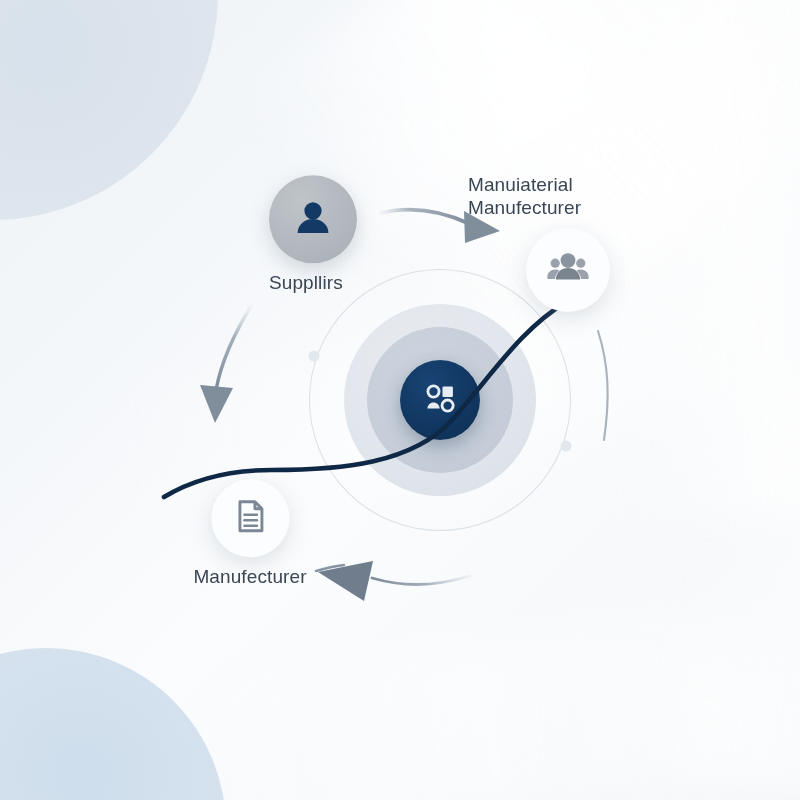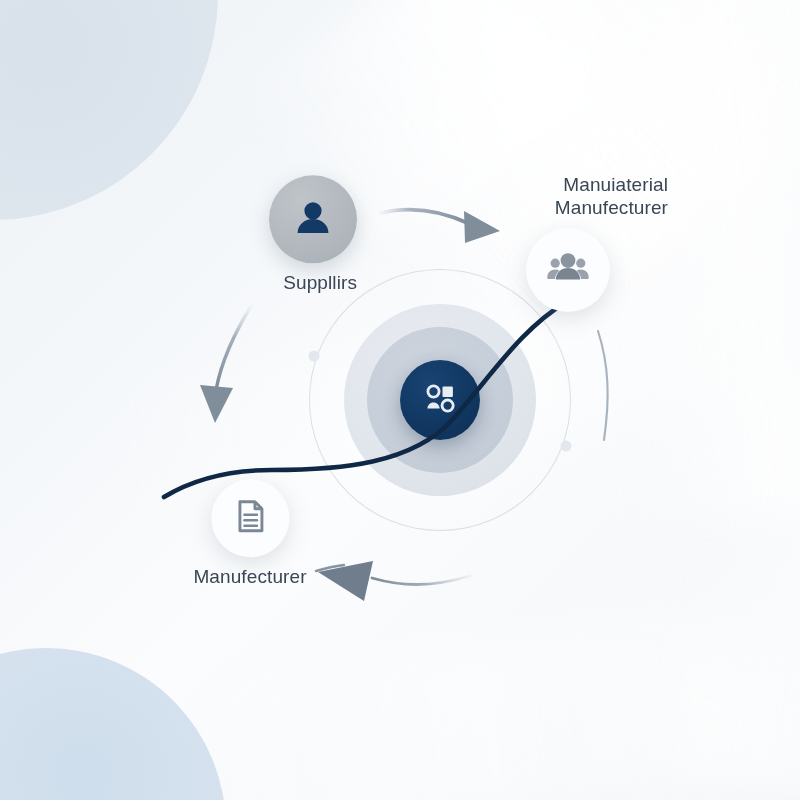--- a/index.html
+++ b/index.html
@@ -93,21 +93,21 @@
   }
   .ring-dot {
     position: absolute;
     width: 11px; height: 11px;
     border-radius: 50%;
     background: #e2e8ee;
     transform: translate(-50%, -50%);
   }
 
   
-  .node { position: absolute; transform: translate(-50%, -50%); text-align: right; }
+  .node { position: absolute; transform: translate(-50%, -50%); text-align: left; }
   .node-circle {
     border-radius: 50%;
     display: flex; align-items: center; justify-content: center;
     margin: 0 auto;
   }
   .node-circle.grey {
     background: radial-gradient(circle at 36% 28%, #bfc4c9 0%, #b2b8be 55%, #a7aeb5 100%);
     box-shadow: 0 7px 20px rgba(100,115,130,.26);
   }
   .node-circle.white {

